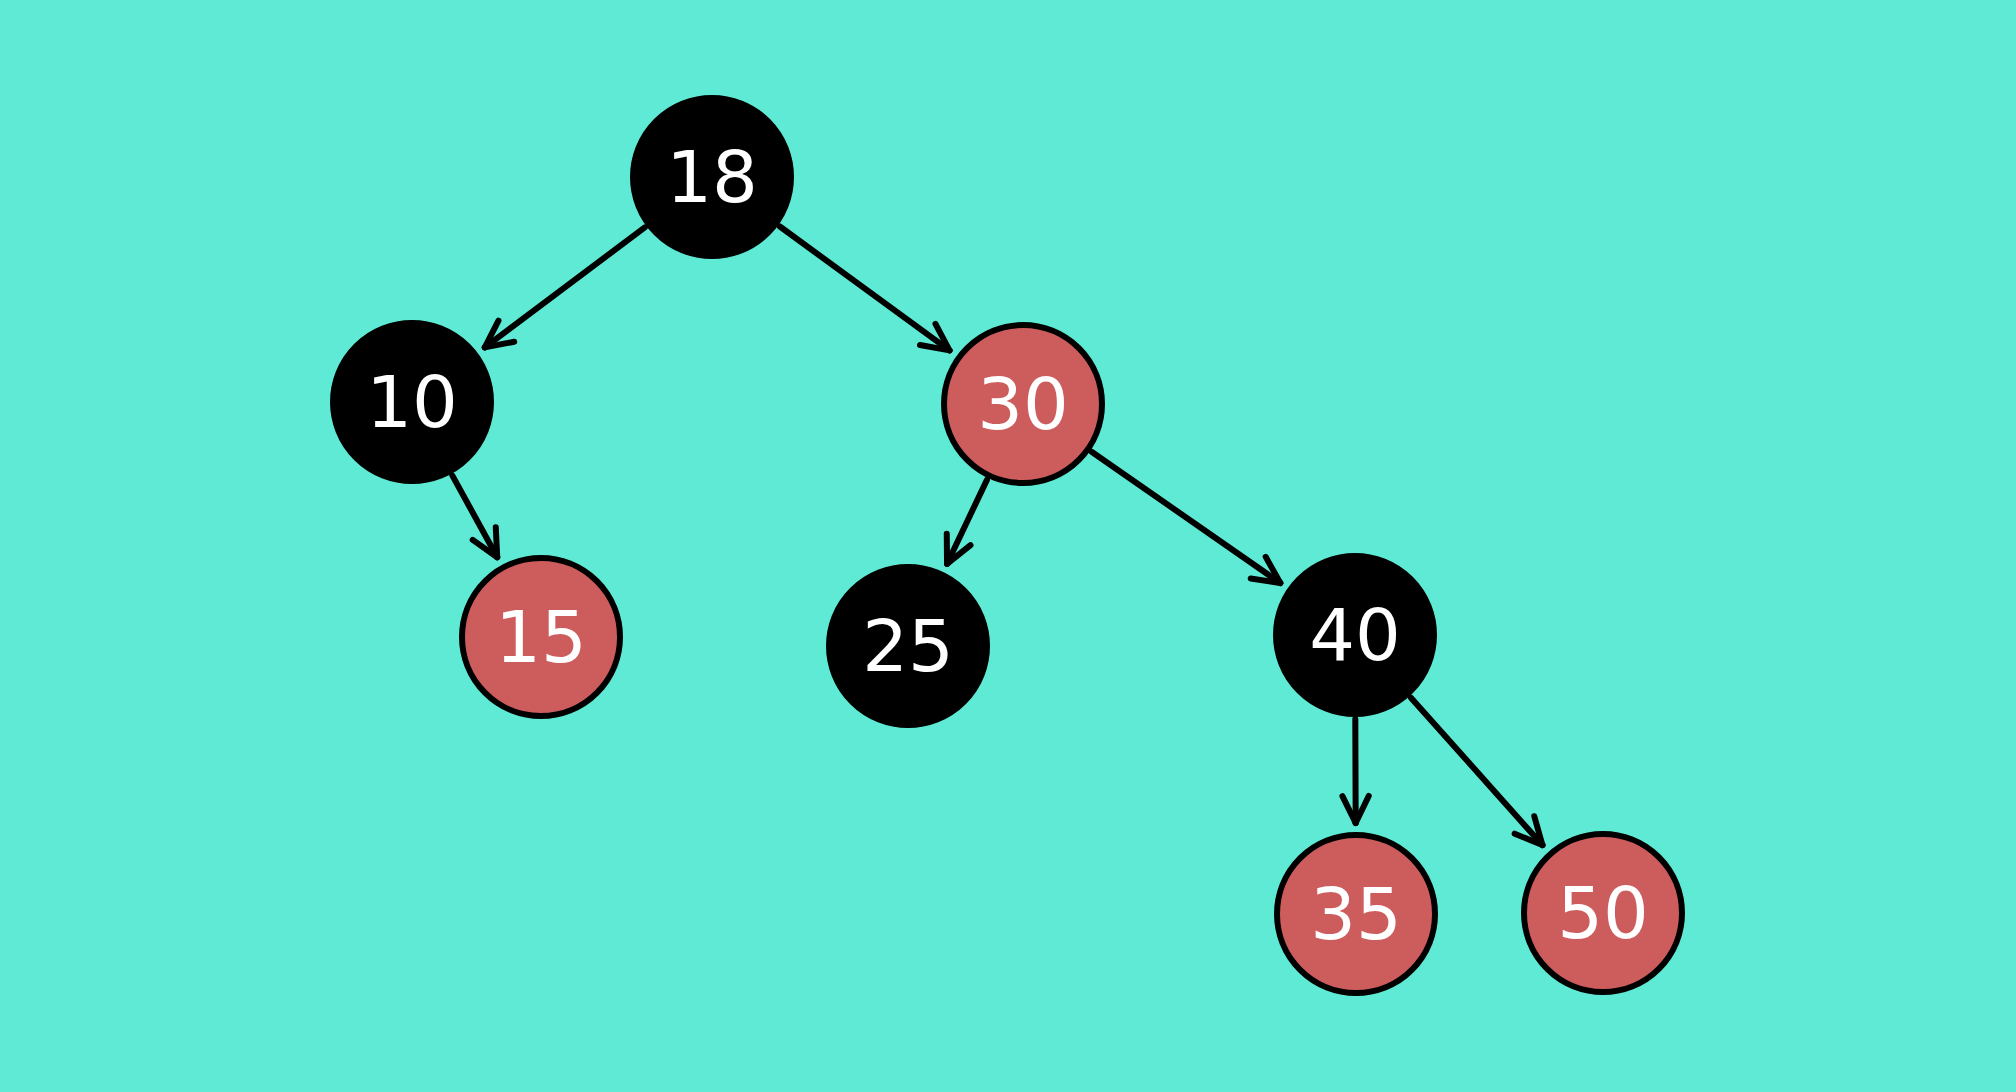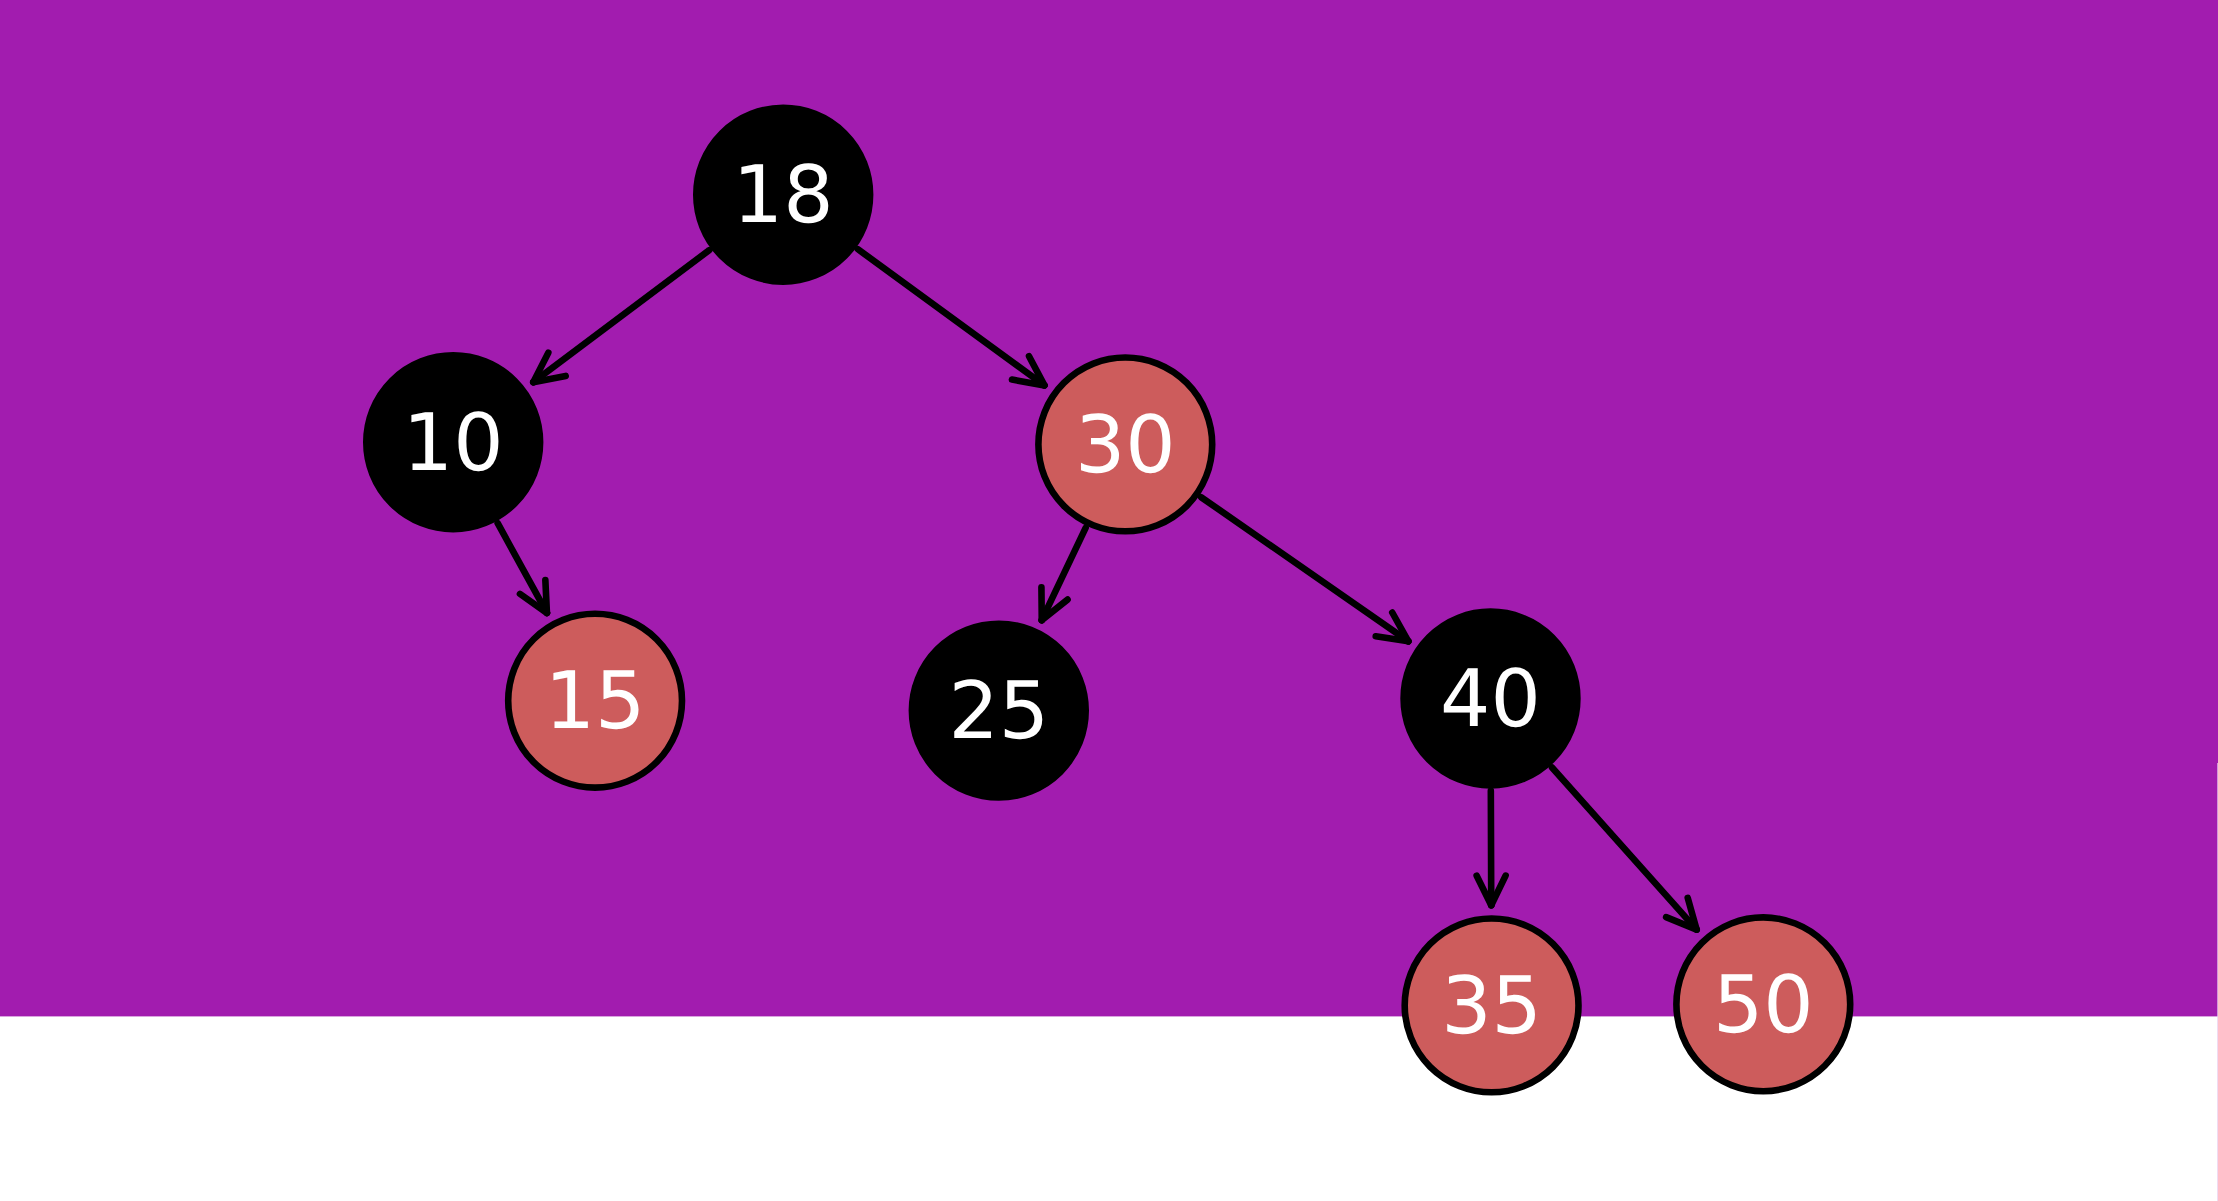--- a/index.html
+++ b/index.html
@@ -7,22 +7,22 @@
     padding: 0;
     background: #ffffff;
     width: 2016px;
     height: 1092px;
     overflow: hidden;
     font-family: "DejaVu Sans", sans-serif;
   }
   .diagram-wrap {
     position: relative;
     width: 2016px;
-    height: 924px;
-    background: #a21caf;
+    height: 1092px;
+    background: #5eead4;
   }
   svg.tree-canvas {
     display: block;
     width: 2016px;
     height: 1092px;
   }
   .node-label {
     font-family: "DejaVu Sans", "Liberation Sans", sans-serif;
     font-weight: 400;
   }

